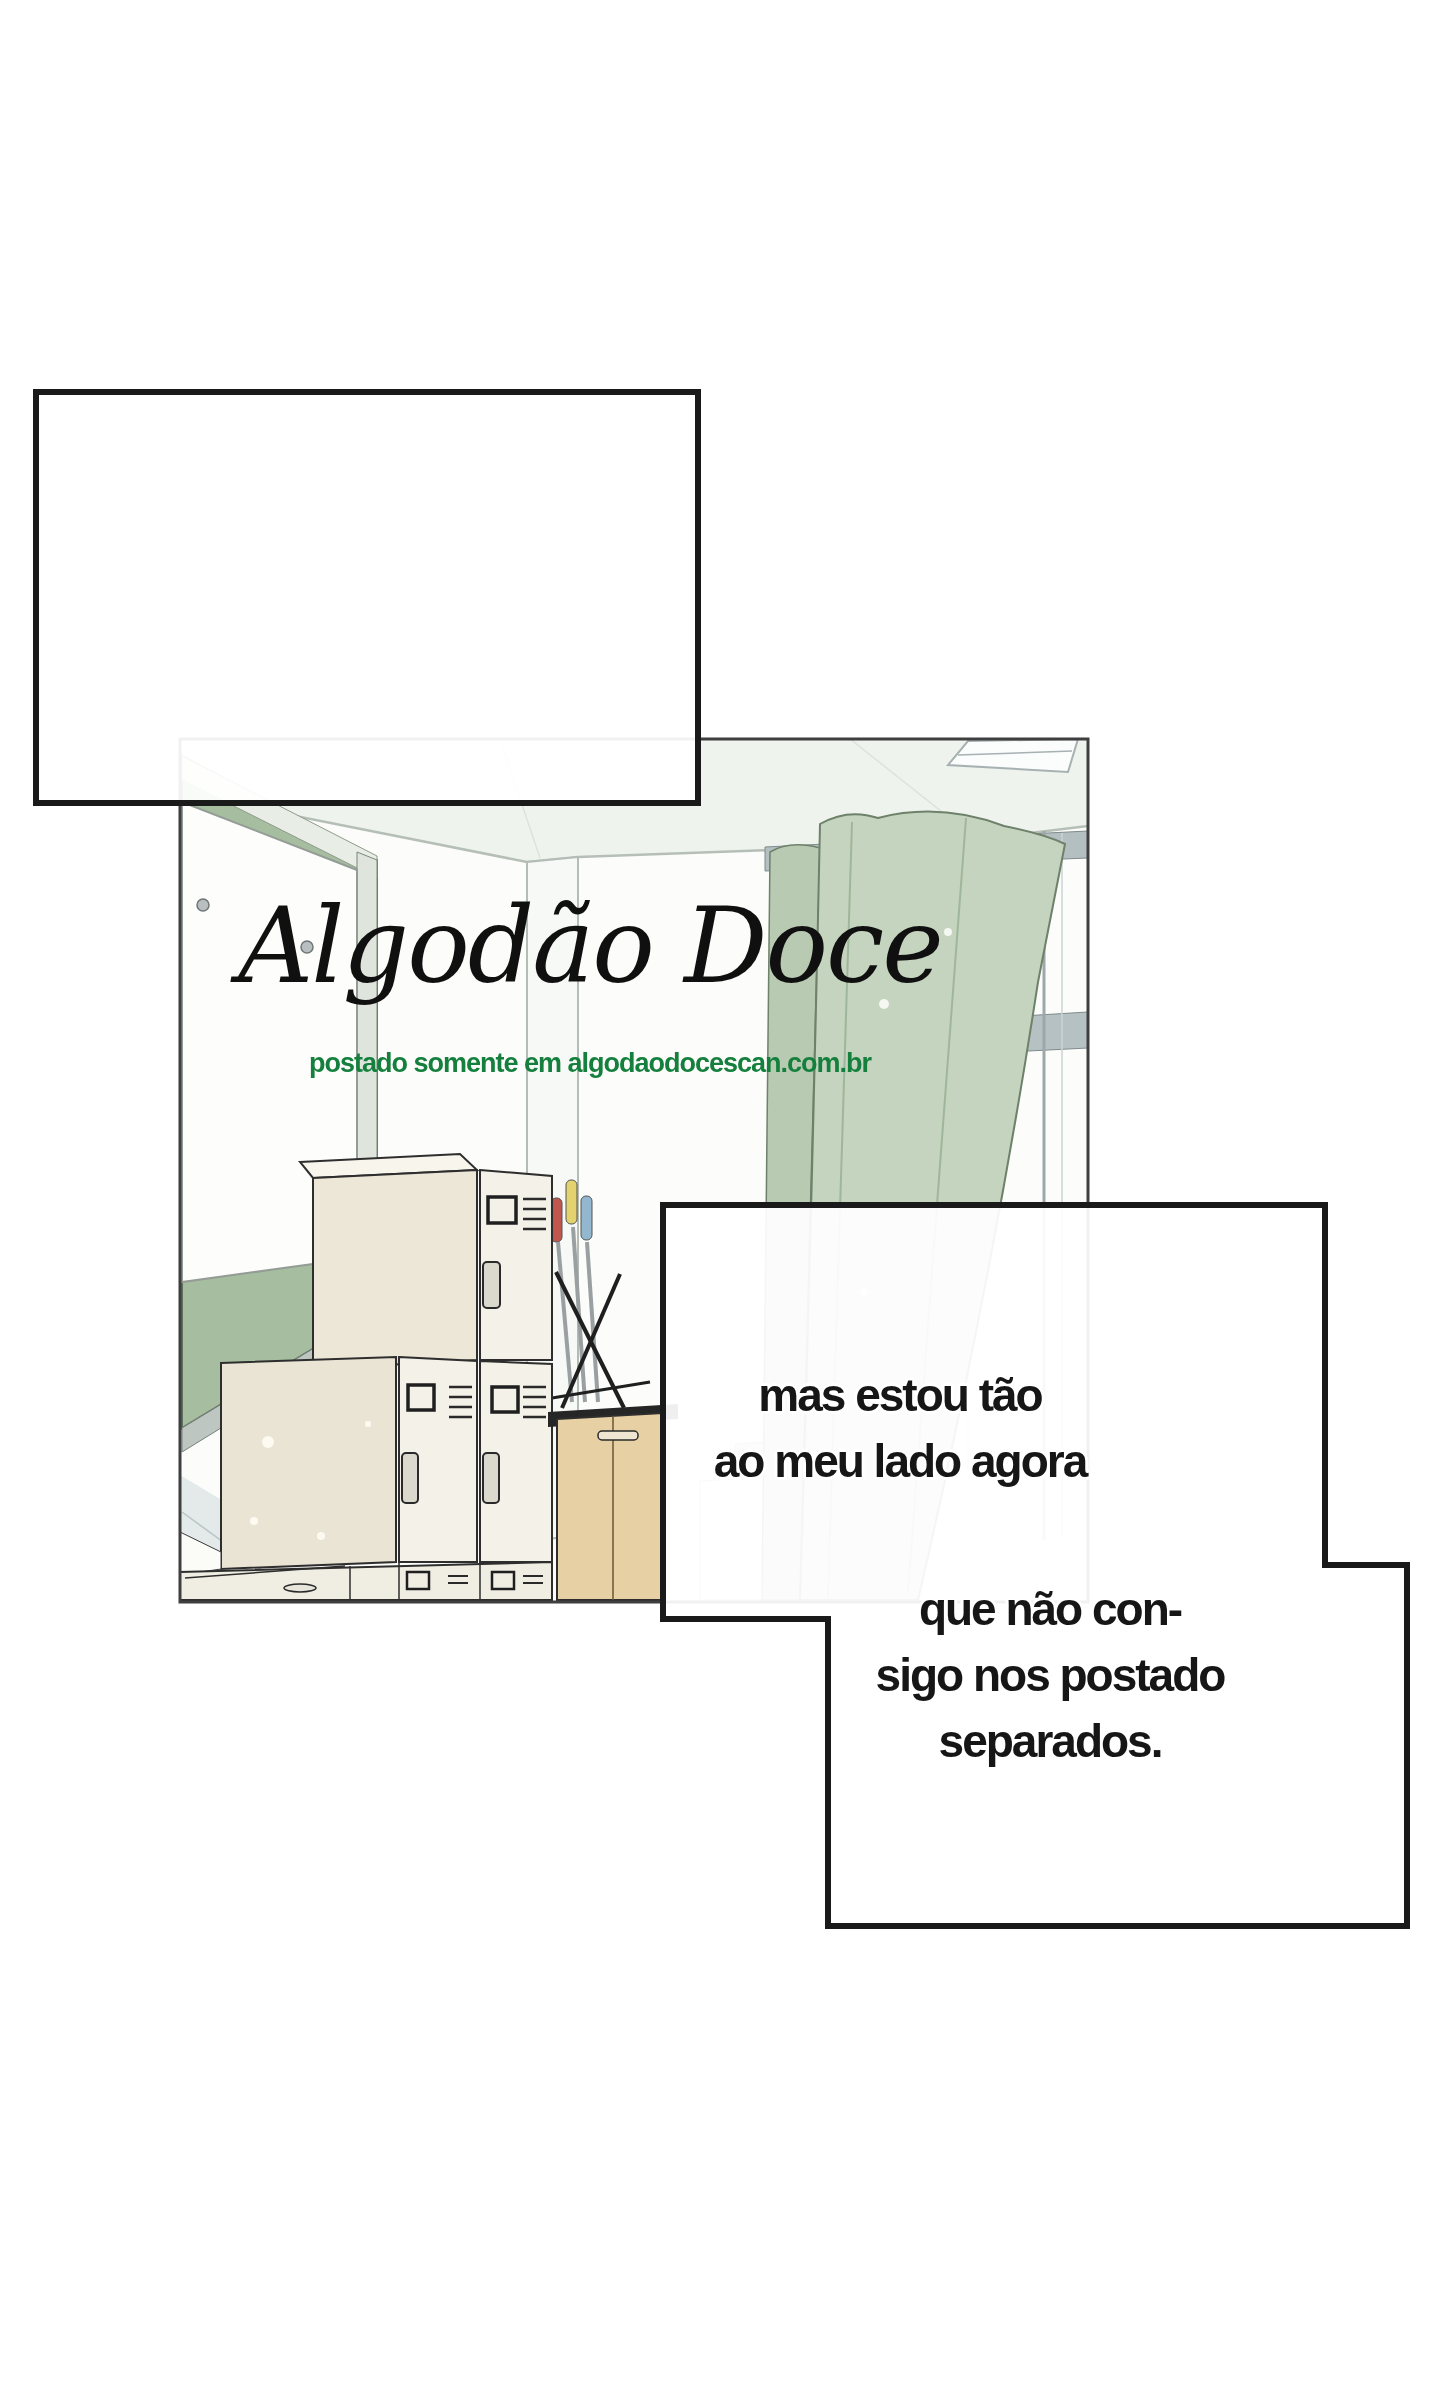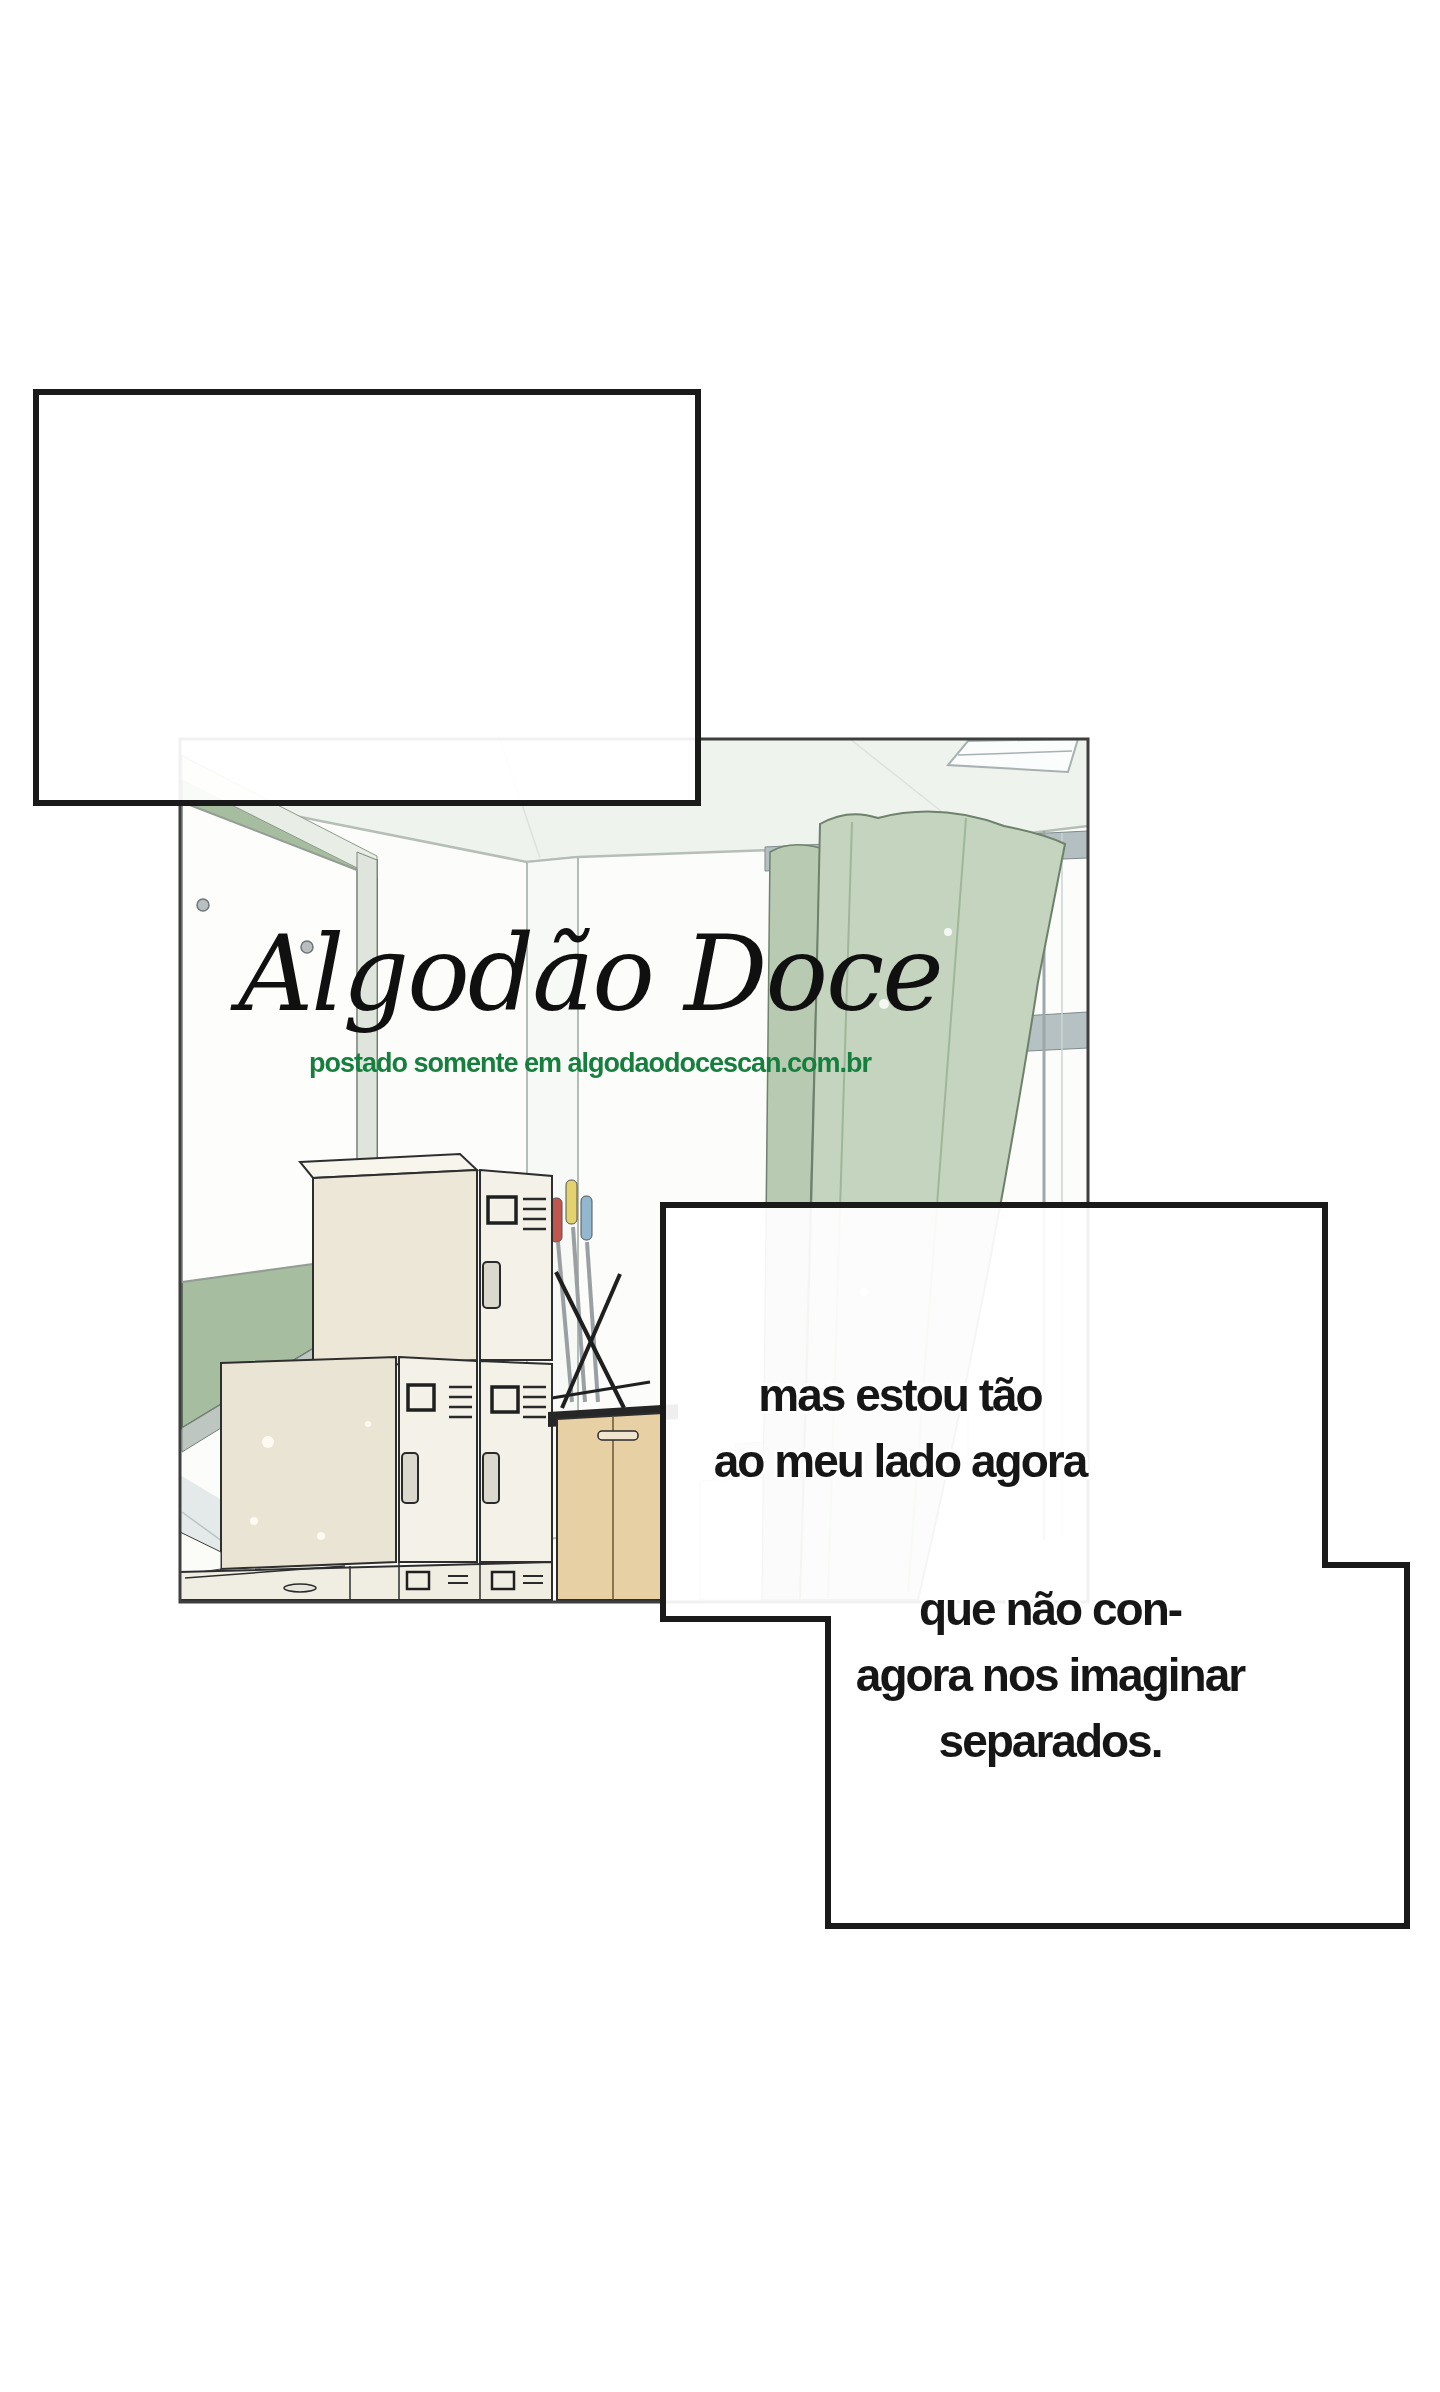--- a/index.html
+++ b/index.html
@@ -22,21 +22,21 @@
   }
   .halo div{
     text-shadow:
       -3px 0 0 #ffffff, 3px 0 0 #ffffff,
       0 -3px 0 #ffffff, 0 3px 0 #ffffff,
       -2px -2px 0 #ffffff, 2px 2px 0 #ffffff,
       -2px 2px 0 #ffffff, 2px -2px 0 #ffffff;
   }
   .wm-title{
     position:absolute;
-    left:160px; top:916px; width:860px;
+    left:160px; top:888px; width:860px;
     font:italic 400 104px/116px "DejaVu Serif",serif;
     color:#101010;
     text-align:center;
     letter-spacing:-2px;
     white-space:nowrap;
   }
   .wm-sub{
     position:absolute;
     left:160px; top:1046px; width:860px;
     font:700 27px/34px "Liberation Sans",sans-serif;
@@ -209,17 +209,17 @@
   <div class="wm-sub">postado somente em algodaodocescan.com.br</div>
 
 
   <div class="caption-text halo" style="left:625px;top:1316px;width:550px;margin-top:46px;">
     <div>mas estou tão</div>
     <div>ao meu lado agora</div>
   </div>
 
   <div class="caption-text halo" style="left:765px;top:1576px;width:570px;">
     <div>que não con-</div>
-    <div>agora nos imaginar</div>
+    <div>sigo nos postado</div>
     <div>separados.</div>
   </div>
 
 </div>
 
 </body></html>

